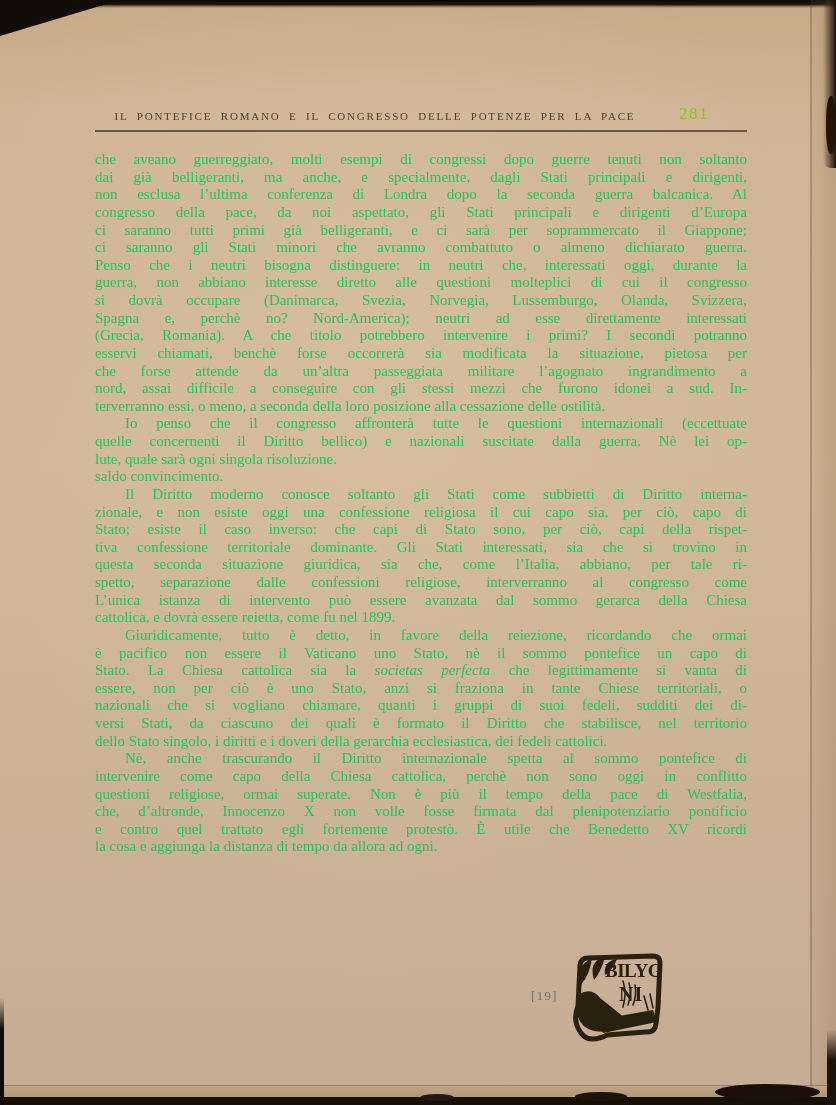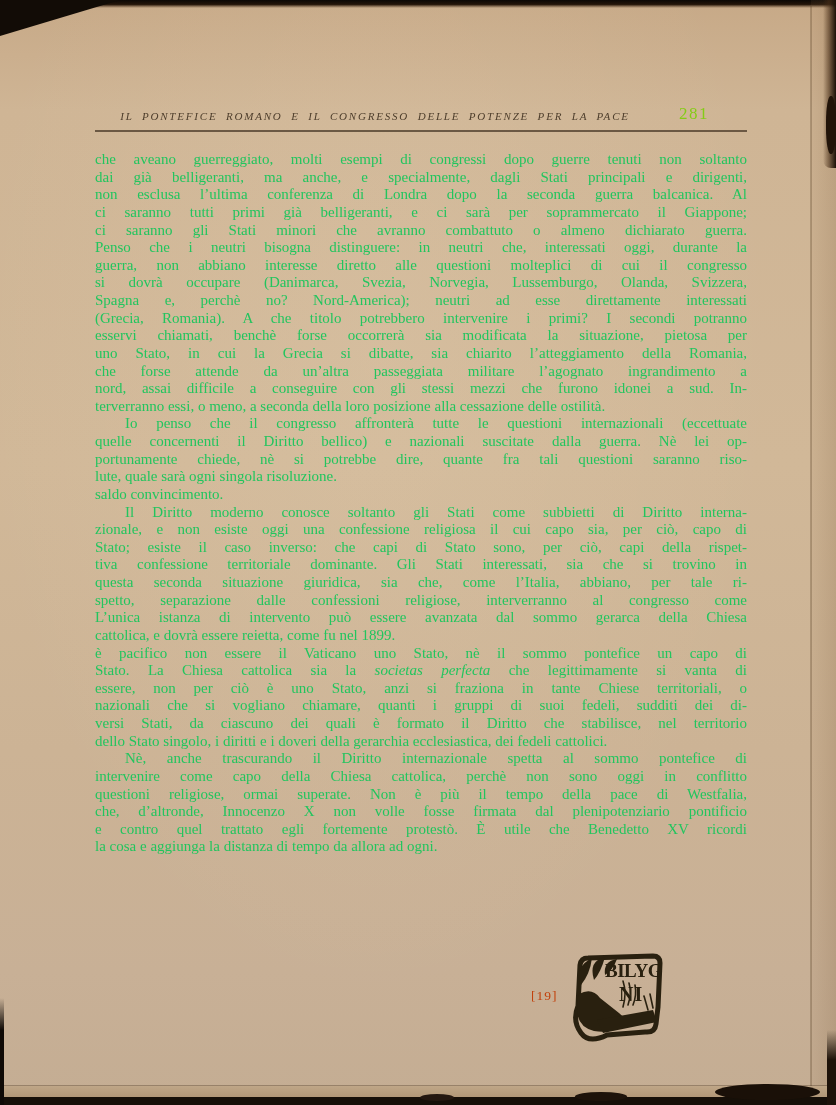--- a/index.html
+++ b/index.html
@@ -33,75 +33,75 @@
   .blob-b2{position:absolute;left:715px;top:1084px;width:105px;height:16px;border-radius:50%;background:#1a1008;}
   .blob-b3{position:absolute;left:420px;top:1094px;width:34px;height:7px;border-radius:50%;background:#241810;}
   .sliver-bottomleft{position:absolute;left:0;top:998px;width:4px;height:107px;
     background:linear-gradient(180deg,rgba(15,10,6,0) 0%,#0f0a06 30%,#0f0a06 100%);}
   .stain-bottomright{position:absolute;left:827px;top:1030px;width:9px;height:75px;
     background:linear-gradient(180deg,rgba(29,18,9,0),#1d1209 40%);}
   
   .header{position:absolute;left:95px;top:104px;width:652px;height:24px;color:#4a3b2a;}
   .running-title{
     position:absolute;left:0;top:6px;width:560px;text-align:center;
-    font-size:11px;letter-spacing:1.8px;word-spacing:4px;color:#4e3e2c;font-style:italic;
+    font-size:11px;letter-spacing:1.8px;word-spacing:4px;color:#4e3e2c;
   }
   .page-number{position:absolute;right:38px;top:0;font-size:17px;letter-spacing:1.5px;color:#84cc16;}
   .header-rule{position:absolute;left:95px;top:130px;width:652px;height:2px;background:#4e3e2b;opacity:.78;}
   .body-block{
     position:absolute;left:95px;top:151px;width:652px;
     font-size:15px;line-height:17.62px;color:#22c55e;
   }
   .line{text-align:justify;text-align-last:justify;}
   .line.end{text-align-last:left;}
   .line.indent{text-indent:30px;}
-  .signature{position:absolute;left:531px;top:988px;font-size:13.5px;letter-spacing:1px;color:#c2410c;}
+  .signature{position:absolute;left:531px;top:988px;font-size:13.5px;letter-spacing:1px;color:#737373;}
   .ornament{position:absolute;left:567px;top:949px;}
 </style>
 </head>
 <body>
 
 <div class="scan">
   <div class="paper"></div>
 
   <div class="header">
     <span class="running-title">IL PONTEFICE ROMANO E IL CONGRESSO DELLE POTENZE PER LA PACE</span>
     <span class="page-number">281</span>
   </div>
   <div class="header-rule"></div>
 
   <div class="body-block">
       <div class="line">che aveano guerreggiato, molti esempi di congressi dopo guerre tenuti non soltanto</div>
       <div class="line">dai già belligeranti, ma anche, e specialmente, dagli Stati principali e dirigenti,</div>
       <div class="line">non esclusa l’ultima conferenza di Londra dopo la seconda guerra balcanica. Al</div>
+      <div class="line">congresso della pace, da noi aspettato, gli Stati principali e dirigenti d’Europa</div>
       <div class="line">ci saranno tutti primi già belligeranti, e ci sarà per soprammercato il Giappone;</div>
       <div class="line">ci saranno gli Stati minori che avranno combattuto o almeno dichiarato guerra.</div>
       <div class="line">Penso che i neutri bisogna distinguere: in neutri che, interessati oggi, durante la</div>
       <div class="line">guerra, non abbiano interesse diretto alle questioni molteplici di cui il congresso</div>
       <div class="line">si dovrà occupare (Danimarca, Svezia, Norvegia, Lussemburgo, Olanda, Svizzera,</div>
       <div class="line">Spagna e, perchè no? Nord-America); neutri ad esse direttamente interessati</div>
       <div class="line">(Grecia, Romania). A che titolo potrebbero intervenire i primi? I secondi potranno</div>
       <div class="line">esservi chiamati, benchè forse occorrerà sia modificata la situazione, pietosa per</div>
-      <div class="line">uno Stato, in cui la Grecia si dibatte, sia chiarito l’atteggiamento della Romania,</div>
       <div class="line">che forse attende da un’altra passeggiata militare l’agognato ingrandimento a</div>
       <div class="line">nord, assai difficile a conseguire con gli stessi mezzi che furono idonei a sud. In-</div>
       <div class="line end">terverranno essi, o meno, a seconda della loro posizione alla cessazione delle ostilità.</div>
       <div class="line indent">Io penso che il congresso affronterà tutte le questioni internazionali (eccettuate</div>
       <div class="line">quelle concernenti il Diritto bellico) e nazionali suscitate dalla guerra. Nè lei op-</div>
-      <div class="line">portunamente chiede, nè si potrebbe dire, quante fra tali questioni saranno riso-</div>
       <div class="line end">lute, quale sarà ogni singola risoluzione.</div>
       <div class="line end">saldo convincimento.</div>
       <div class="line indent">Il Diritto moderno conosce soltanto gli Stati come subbietti di Diritto interna-</div>
       <div class="line">zionale, e non esiste oggi una confessione religiosa il cui capo sia, per ciò, capo di</div>
       <div class="line">Stato; esiste il caso inverso: che capi di Stato sono, per ciò, capi della rispet-</div>
       <div class="line">tiva confessione territoriale dominante. Gli Stati interessati, sia che si trovino in</div>
       <div class="line">questa seconda situazione giuridica, sia che, come l’Italia, abbiano, per tale ri-</div>
       <div class="line">spetto, separazione dalle confessioni religiose, interverranno al congresso come</div>
       <div class="line">L’unica istanza di intervento può essere avanzata dal sommo gerarca della Chiesa</div>
       <div class="line end">cattolica, e dovrà essere reietta, come fu nel 1899.</div>
+      <div class="line indent">Giuridicamente, tutto è detto, in favore della reiezione, ricordando che ormai</div>
       <div class="line">è pacifico non essere il Vaticano uno Stato, nè il sommo pontefice un capo di</div>
       <div class="line">Stato. La Chiesa cattolica sia la <i>societas perfecta</i> che legittimamente si vanta di</div>
       <div class="line">essere, non per ciò è uno Stato, anzi si fraziona in tante Chiese territoriali, o</div>
       <div class="line">nazionali che si vogliano chiamare, quanti i gruppi di suoi fedeli, sudditi dei di-</div>
       <div class="line">versi Stati, da ciascuno dei quali è formato il Diritto che stabilisce, nel territorio</div>
       <div class="line end">dello Stato singolo, i diritti e i doveri della gerarchia ecclesiastica, dei fedeli cattolici.</div>
       <div class="line indent">Nè, anche trascurando il Diritto internazionale spetta al sommo pontefice di</div>
       <div class="line">intervenire come capo della Chiesa cattolica, perchè non sono oggi in conflitto</div>
       <div class="line">questioni religiose, ormai superate. Non è più il tempo della pace di Westfalia,</div>
       <div class="line">che, d’altronde, Innocenzo X non volle fosse firmata dal plenipotenziario pontificio</div>

